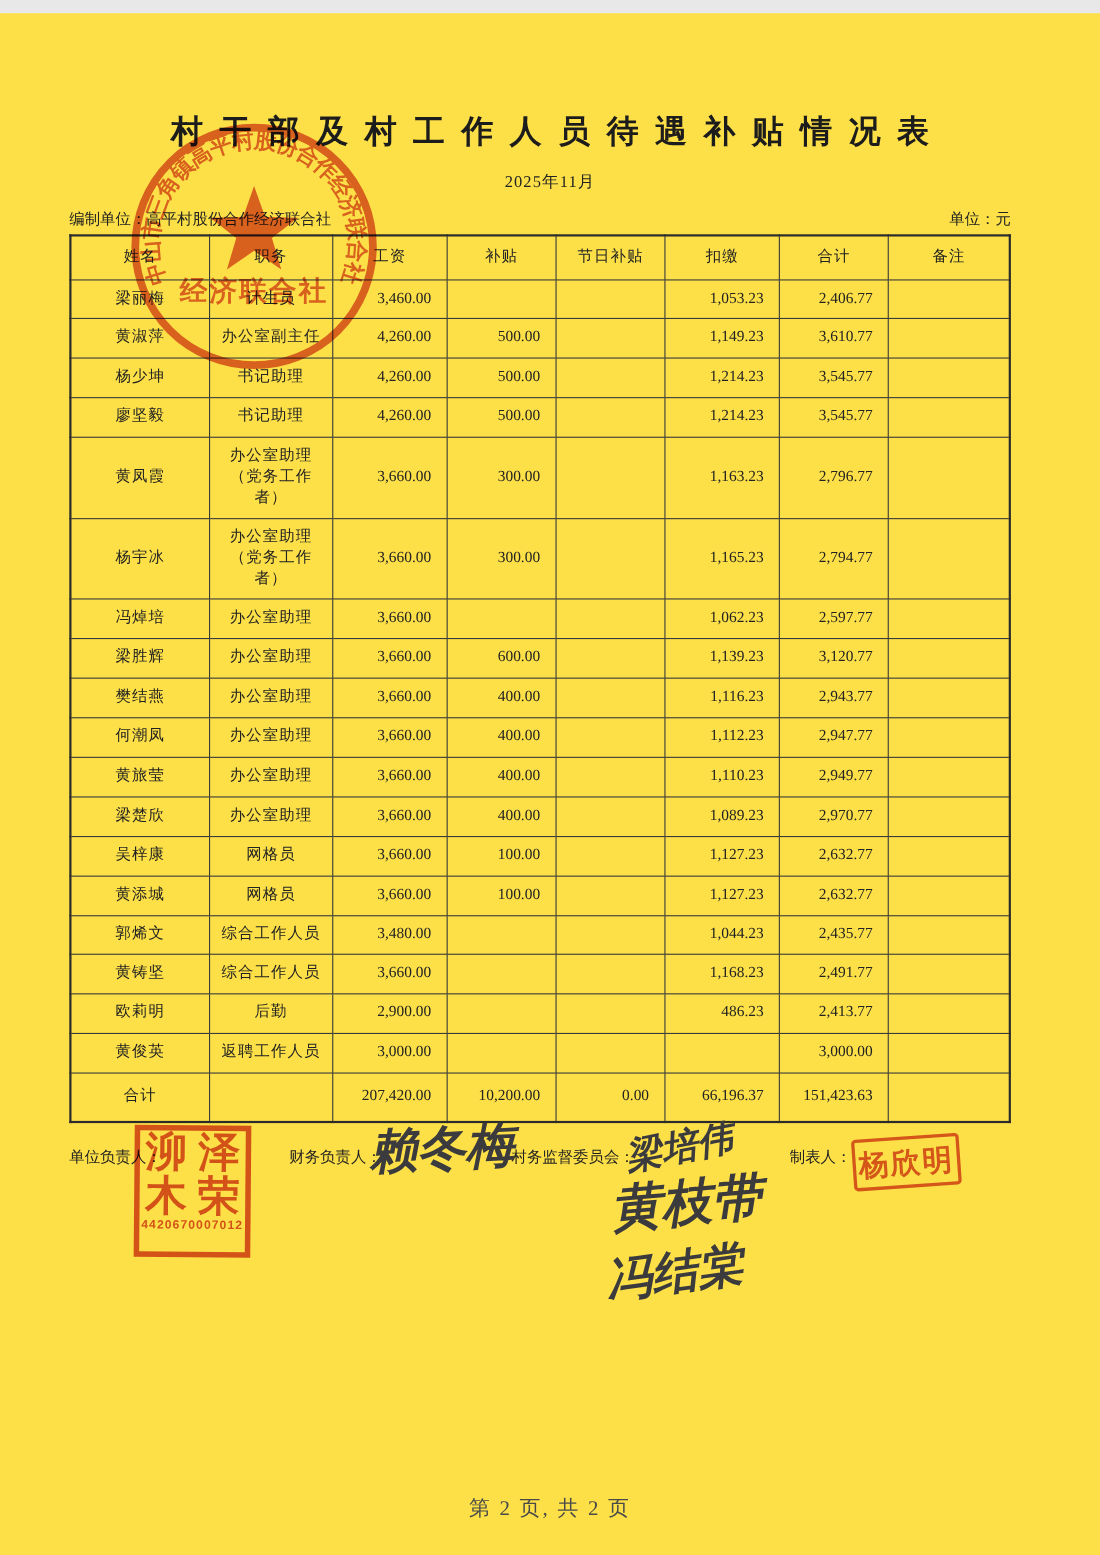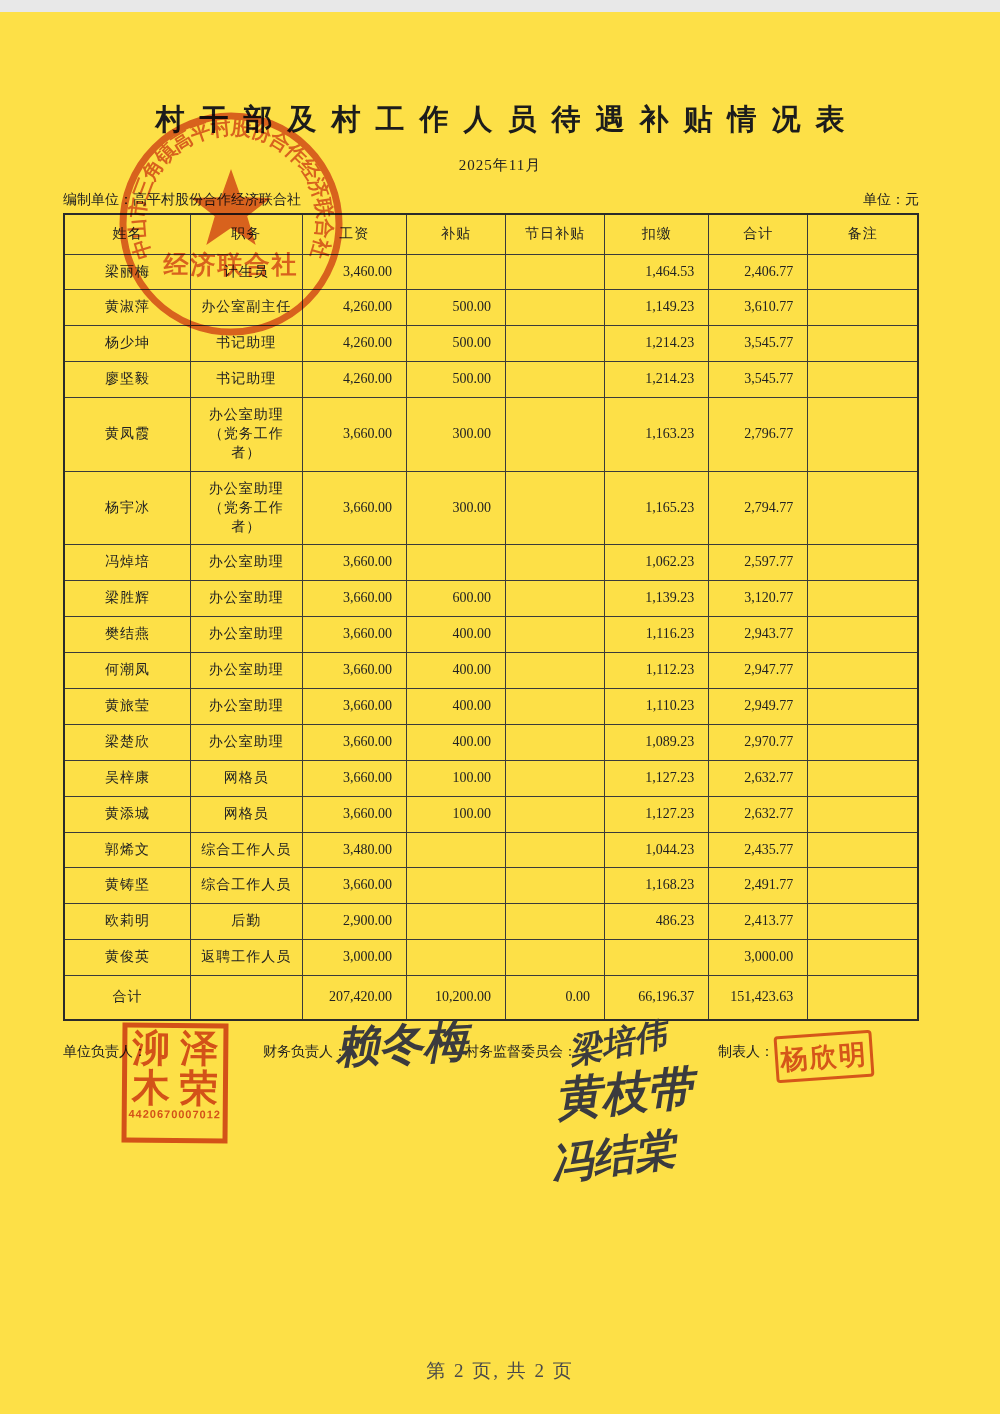--- a/index.html
+++ b/index.html
@@ -172,21 +172,21 @@
           <th>备注</th>
         </tr>
       </thead>
     <tbody id="salary-body">
         <tr>
           <td class="c-0">梁丽梅</td>
           <td class="c-1">计生员</td>
           <td class="c-2">3,460.00</td>
           <td class="c-3"></td>
           <td class="c-4"></td>
-          <td class="c-5">1,464.53</td>
+          <td class="c-5">1,053.23</td>
           <td class="c-6">2,406.77</td>
           <td class="c-7"></td>
         </tr>
         <tr>
           <td class="c-0">黄淑萍</td>
           <td class="c-1">办公室副主任</td>
           <td class="c-2">4,260.00</td>
           <td class="c-3">500.00</td>
           <td class="c-4"></td>
           <td class="c-5">1,149.23</td>

